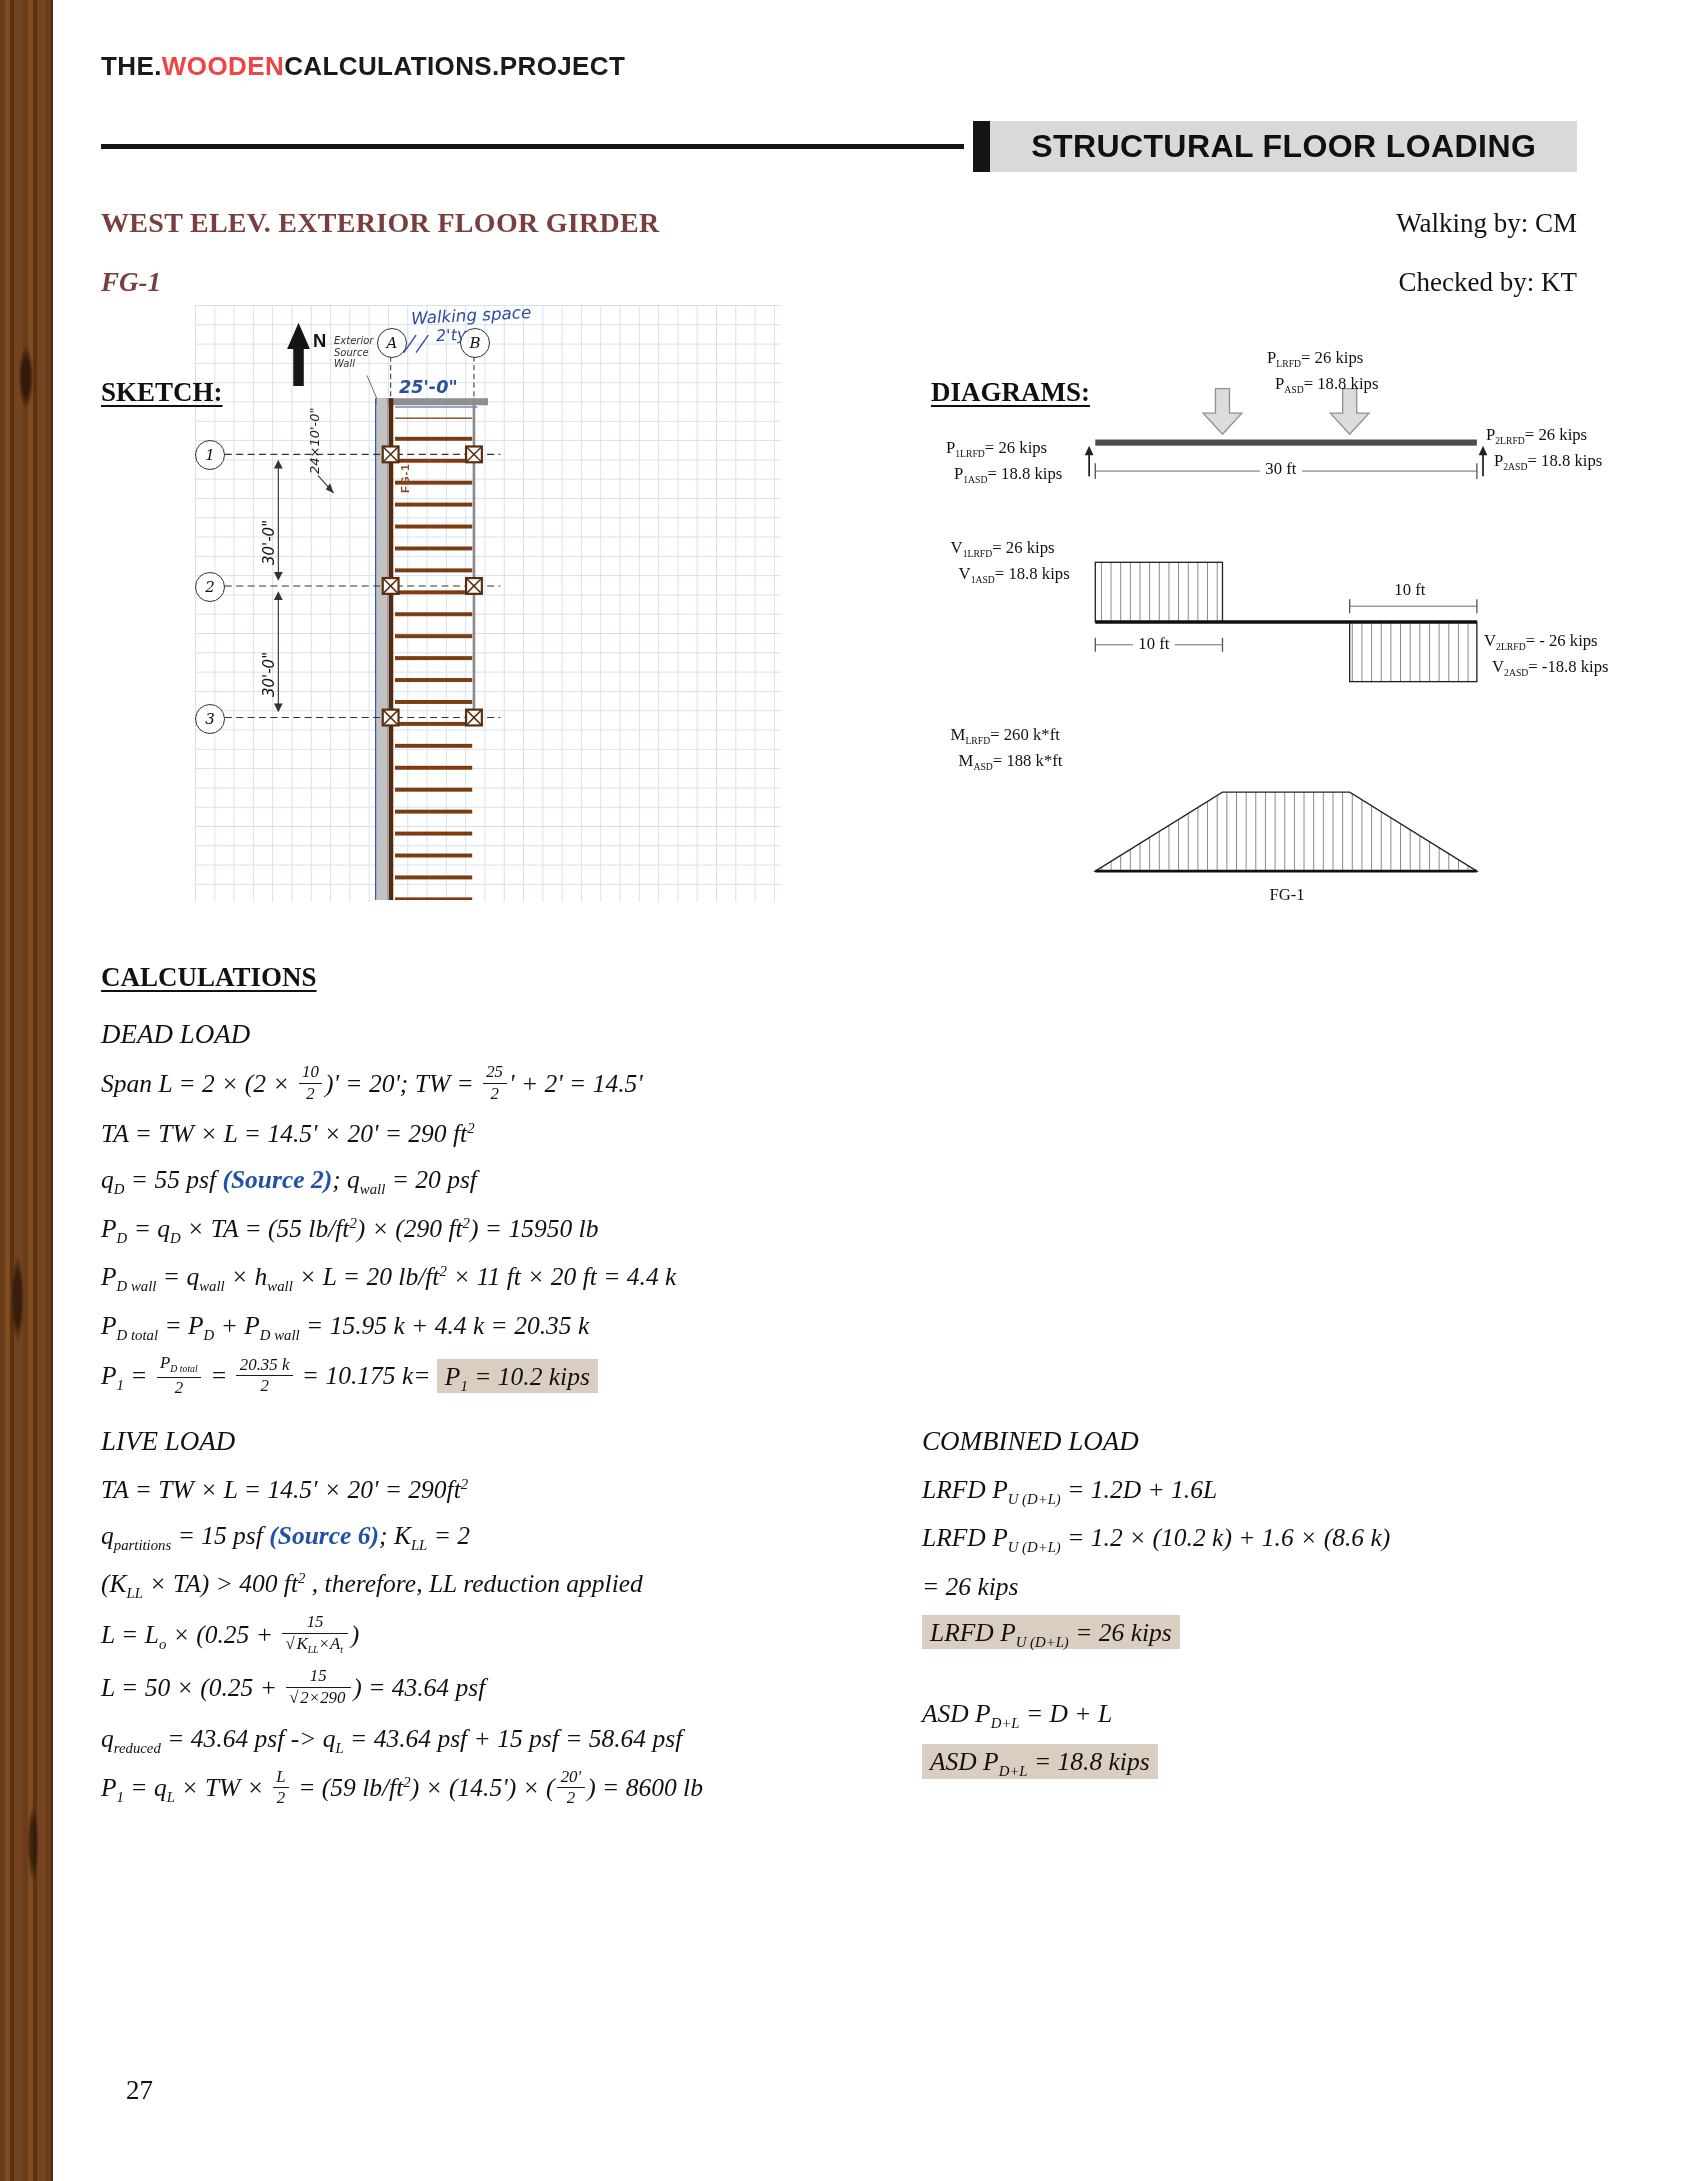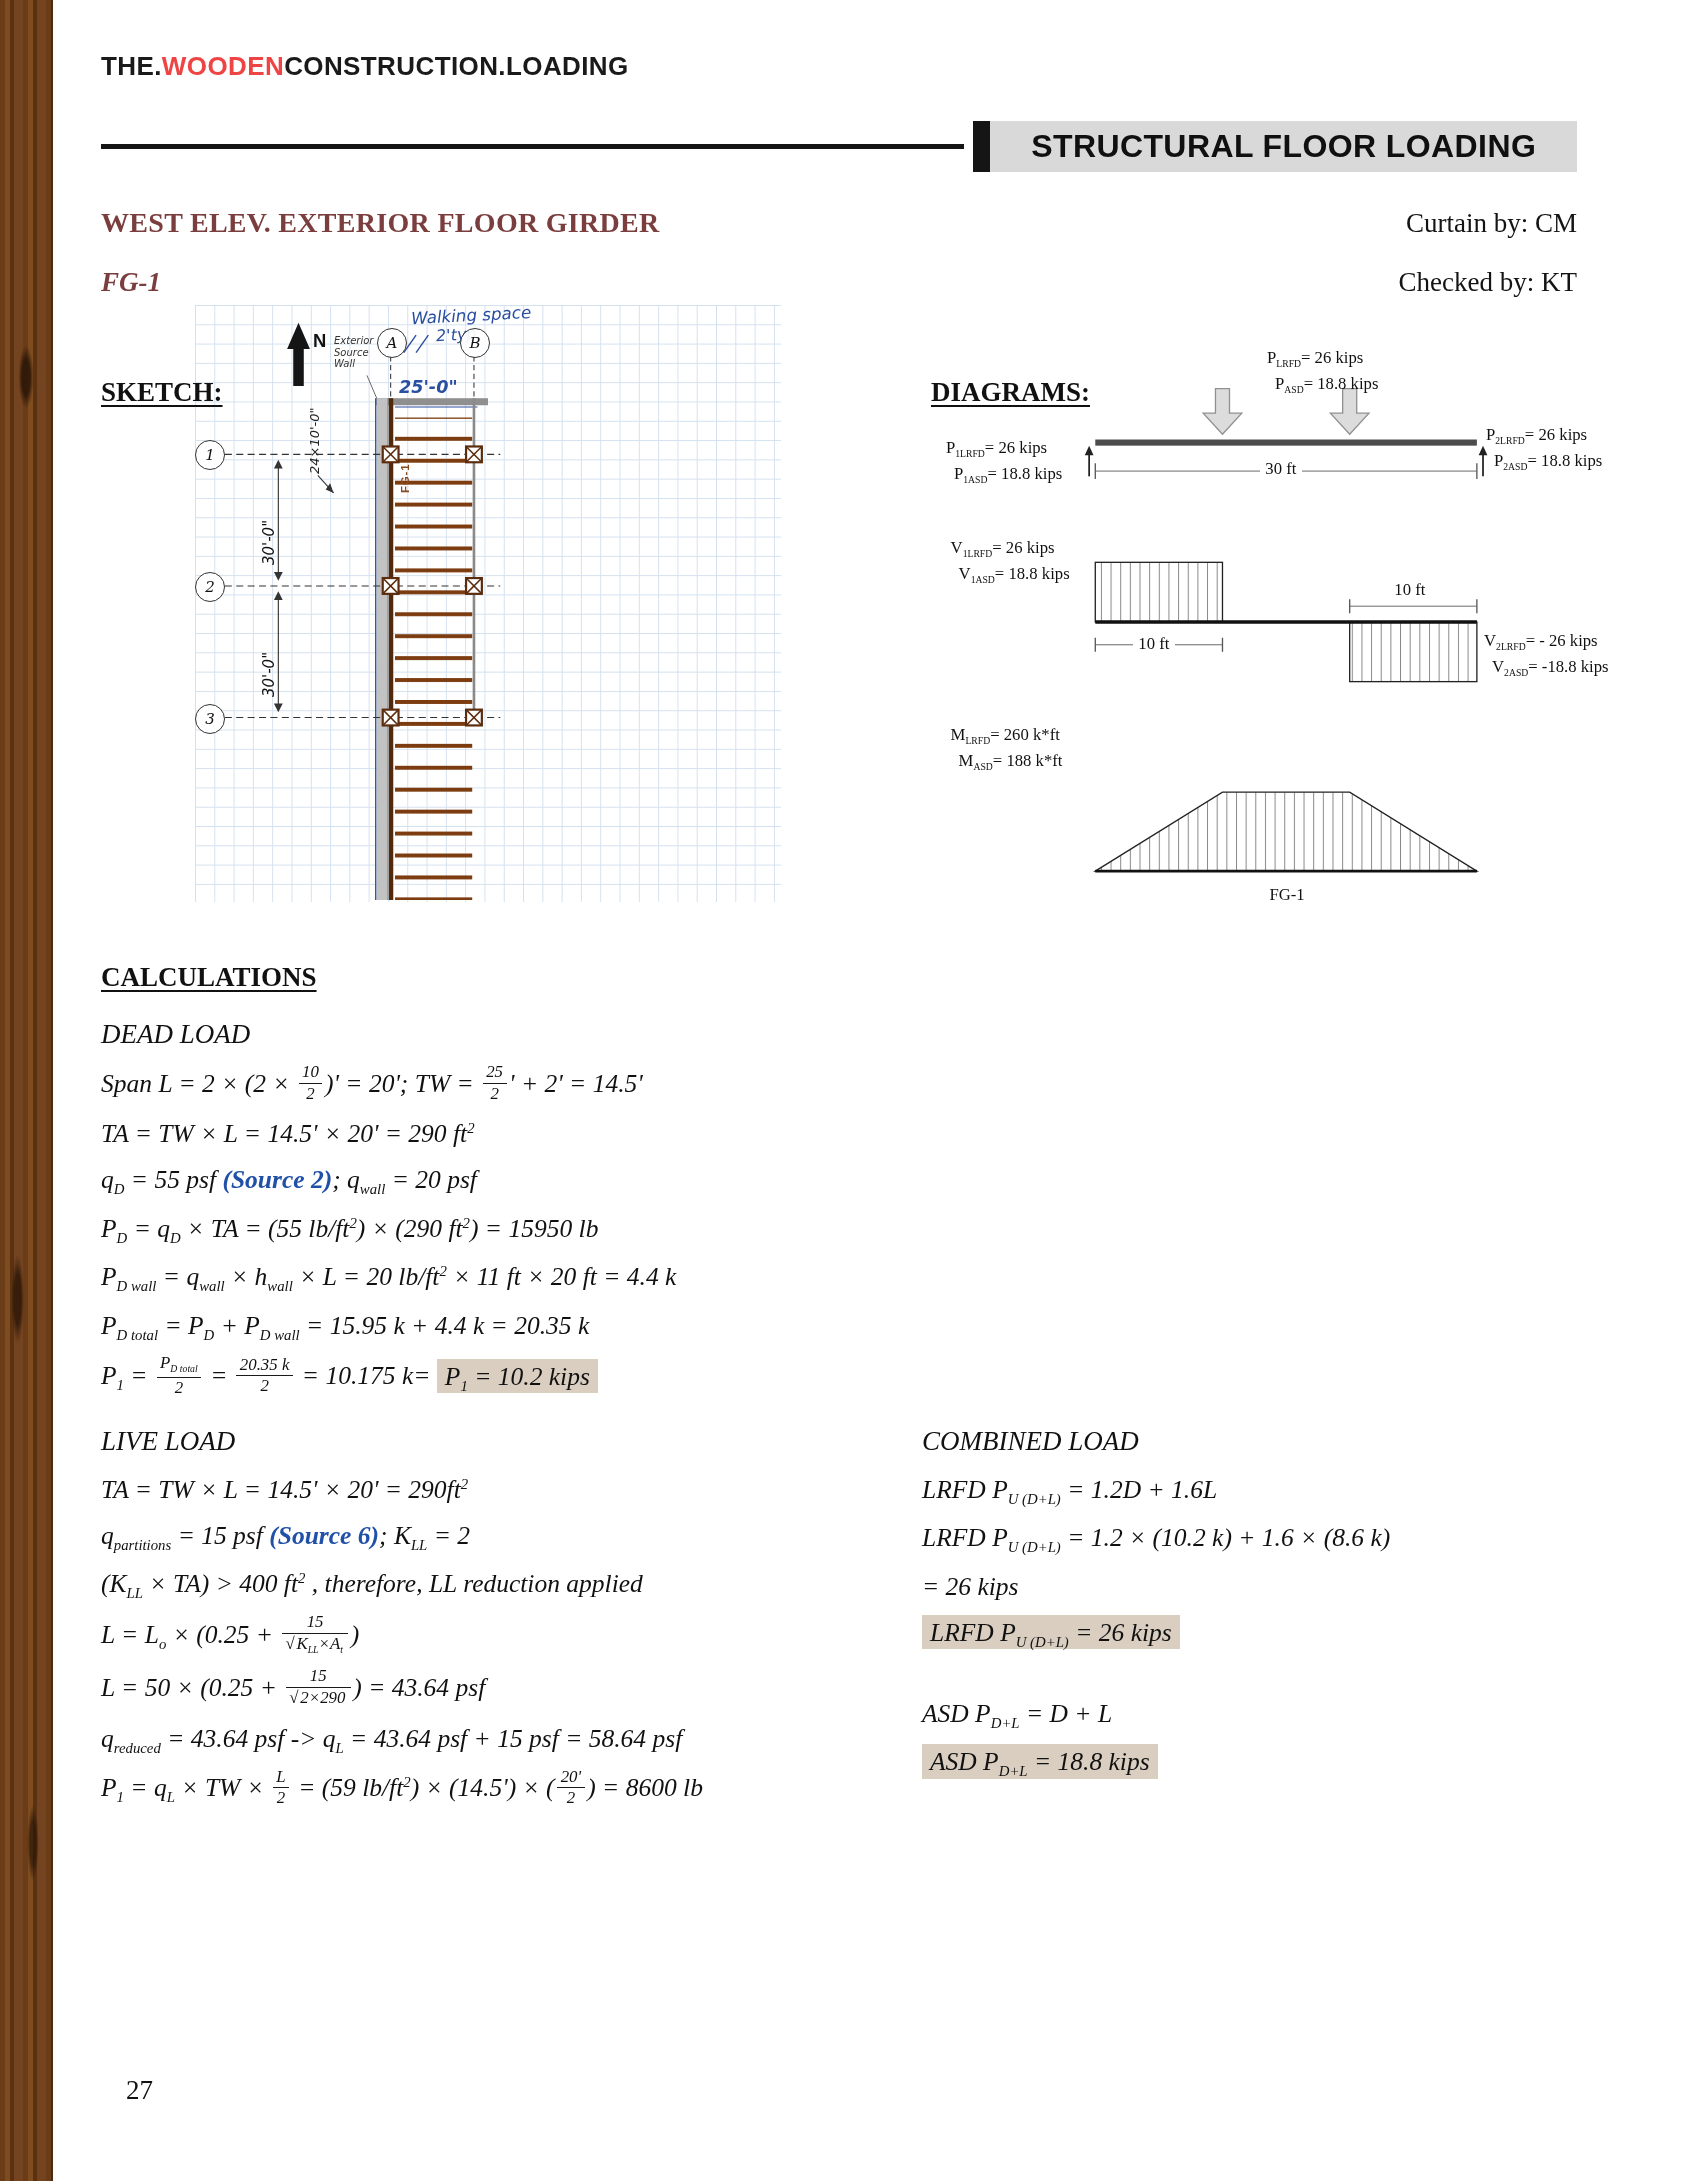--- a/index.html
+++ b/index.html
@@ -96,33 +96,33 @@
 </style>
 </head>
 <body>
 
 <div class="page">
   <div class="wood-edge"></div>
 
   <div class="content">
 
     
-    <div class="brand"><span>THE.</span><span class="brand-accent">WOODEN</span><span>CONSTRUCTION.LOADING</span></div>
+    <div class="brand"><span>THE.</span><span class="brand-accent">WOODEN</span><span>CALCULATIONS.PROJECT</span></div>
 
     
     <div class="rule-row">
       <div class="rule"></div>
       <div class="banner-tab"></div>
       <div class="banner">STRUCTURAL FLOOR LOADING</div>
     </div>
 
     
     <div class="title-row first">
       <div class="doc-title">WEST ELEV. EXTERIOR FLOOR GIRDER</div>
-      <div class="byline">Curtain by: CM</div>
+      <div class="byline">Walking by: CM</div>
     </div>
     <div class="title-row">
       <div class="doc-tag">FG-1</div>
       <div class="byline">Checked by: KT</div>
     </div>
 
     
     <section class="fig-section">
 
       <div class="sketch-canvas">

